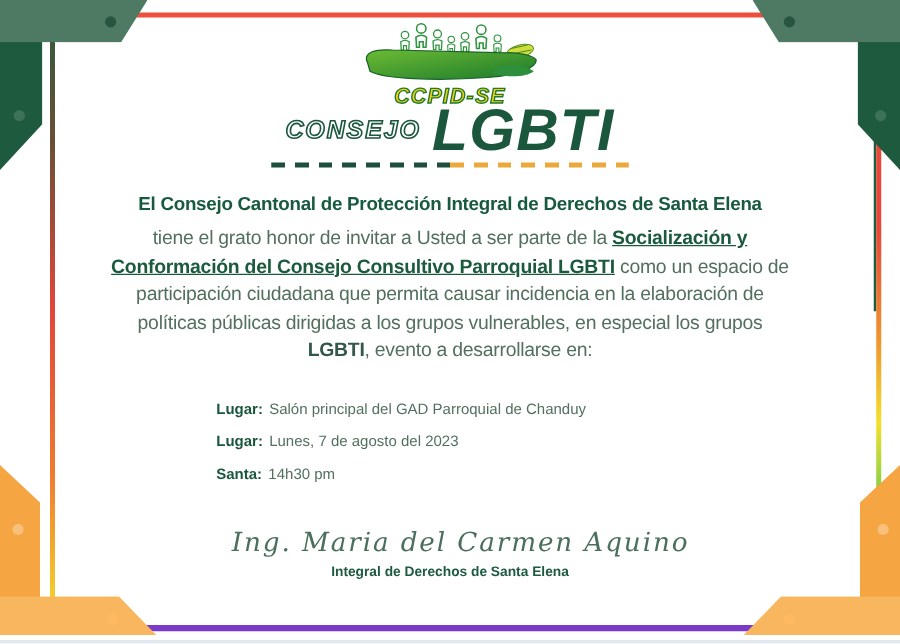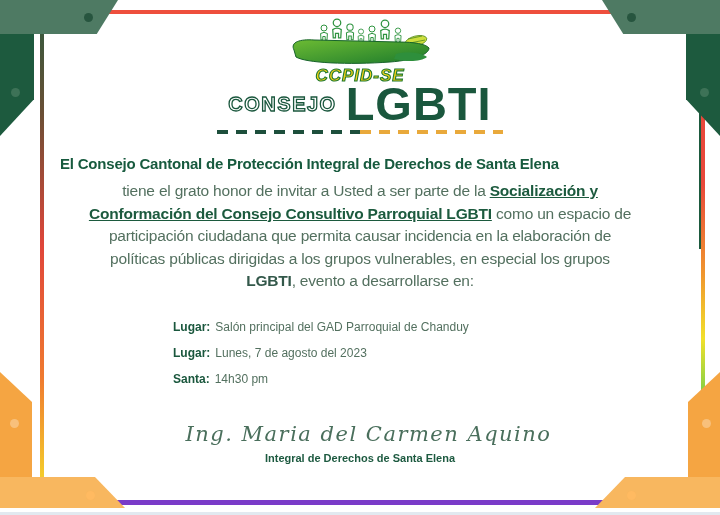--- a/index.html
+++ b/index.html
@@ -44,30 +44,30 @@
     clip-path:polygon(24% 0,100% 0,100% 100%,0 100%);}
   .br-dot-a{right:9px;top:419px;background:rgba(255,255,255,0.30);}
   .br-dot-b{right:84px;top:491px;background:rgba(255,170,60,0.9);box-shadow:inset 0 0 0 9px rgba(255,255,255,0.18);}
   
   .logo-area{position:absolute;top:12px;left:0;right:0;text-align:center;z-index:4;}
   .logo-acronym{
     margin-top:-2px;font-size:17px;font-weight:bold;font-style:italic;letter-spacing:1px;
     color:#f5d016;-webkit-text-stroke:1.1px #1f7a2e;text-shadow:0 0 2px #ffffff;
   }
   .org-row{position:absolute;top:82px;left:0;right:0;display:flex;justify-content:center;
-    align-items:center;gap:9px;z-index:4;}
+    align-items:center;gap:9px;z-index:4;font-style:italic;}
   .org-stack{text-align:right;font-weight:bold;font-size:20px;line-height:21px;letter-spacing:1.5px;
     color:#ffffff;-webkit-text-stroke:1.3px #1a573d;}
   .org-highlight{font-size:47px;font-weight:bold;color:#1a573d;letter-spacing:1px;line-height:44px;}
   .dash-row{position:absolute;top:130px;left:0;right:0;display:flex;justify-content:center;z-index:4;}
   .dash{width:143px;height:4px;}
   .dash-green{background:repeating-linear-gradient(90deg,#1d4f3c 0 11px,transparent 11px 19px);}
   .dash-gold{background:repeating-linear-gradient(90deg,#e9a93b 0 11px,transparent 11px 19px);}
   
-  .heading{position:absolute;top:155px;left:60px;right:60px;
+  .heading{position:absolute;top:155px;left:60px;right:60px;text-align:center;
     font-size:15px;font-weight:bold;color:#175a3e;letter-spacing:-0.2px;z-index:4;}
   .paragraph{position:absolute;top:180px;left:88px;right:88px;text-align:center;
     font-size:15.5px;line-height:22.5px;color:#53705f;letter-spacing:-0.2px;z-index:4;}
   .para-link{font-weight:bold;color:#1c5a3e;text-decoration:underline;}
   .para-bold{font-weight:bold;color:#33584a;}
   
   .details{position:absolute;left:173px;top:314px;z-index:4;font-size:12px;line-height:26px;}
   .detail-row{white-space:nowrap;}
   .detail-label{font-weight:bold;color:#1a573d;margin-right:5px;}
   .detail-value{color:#53705f;}

